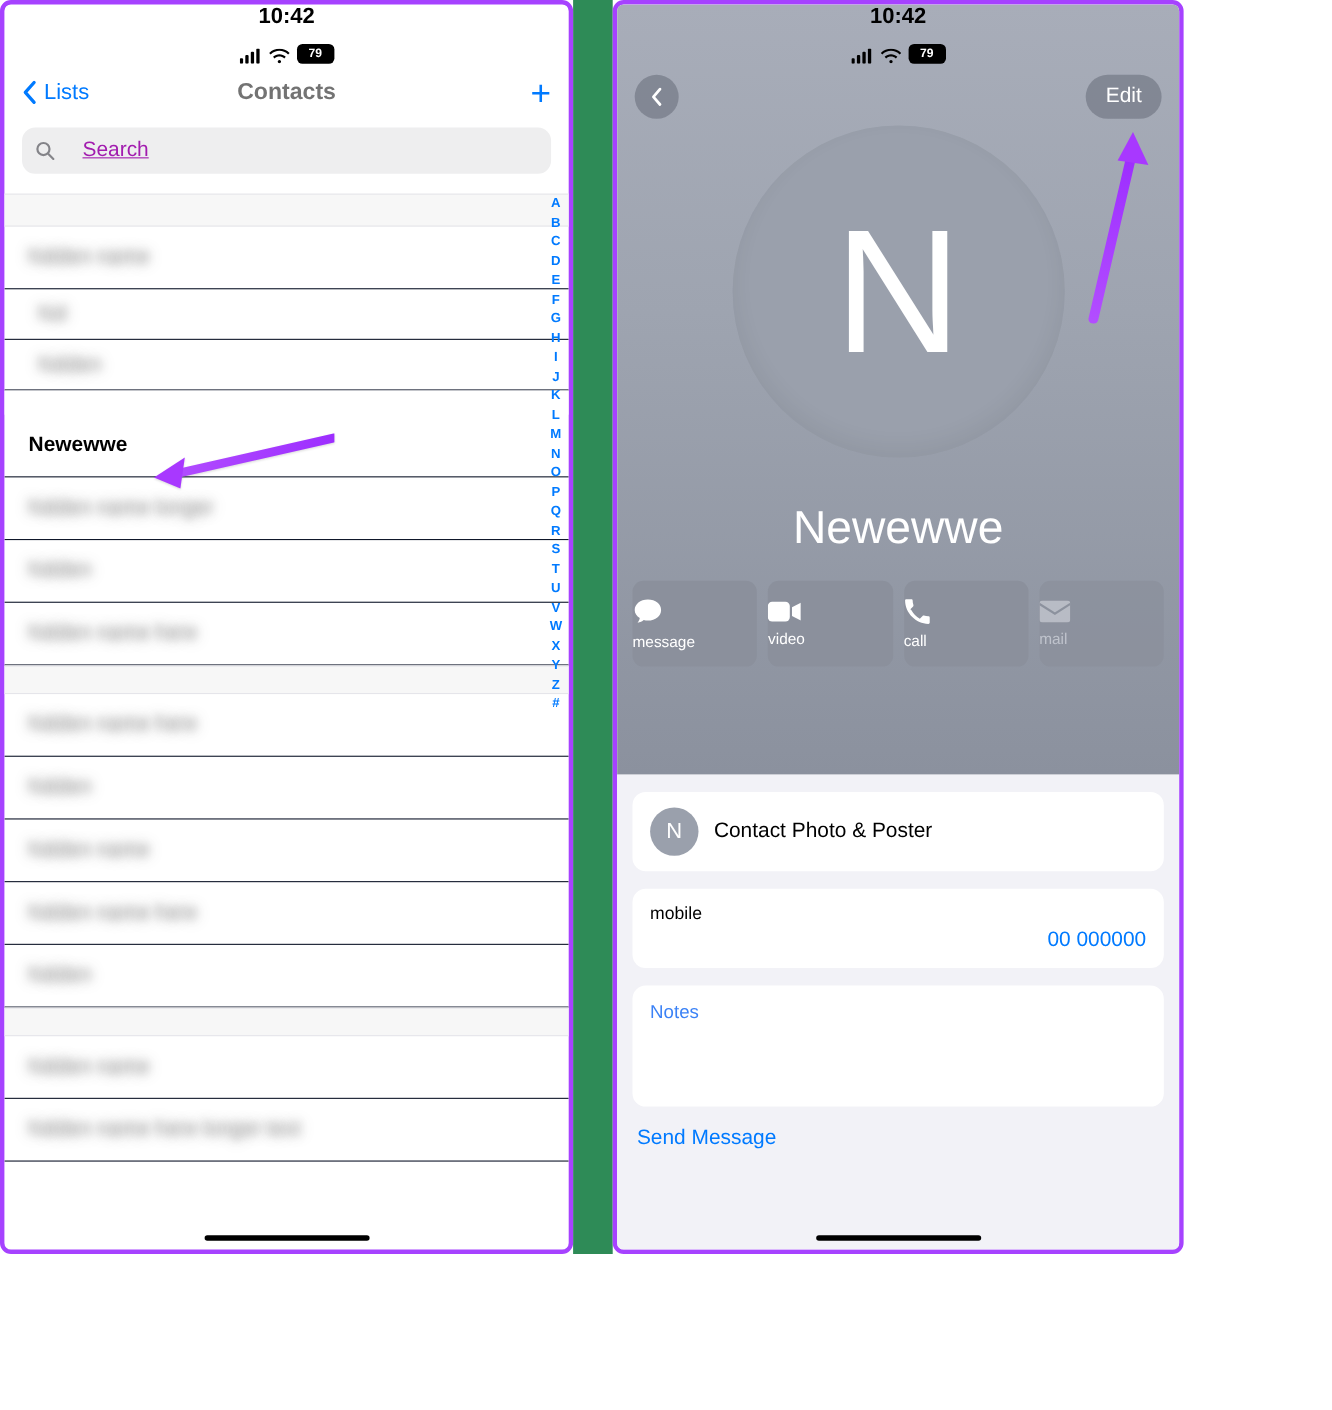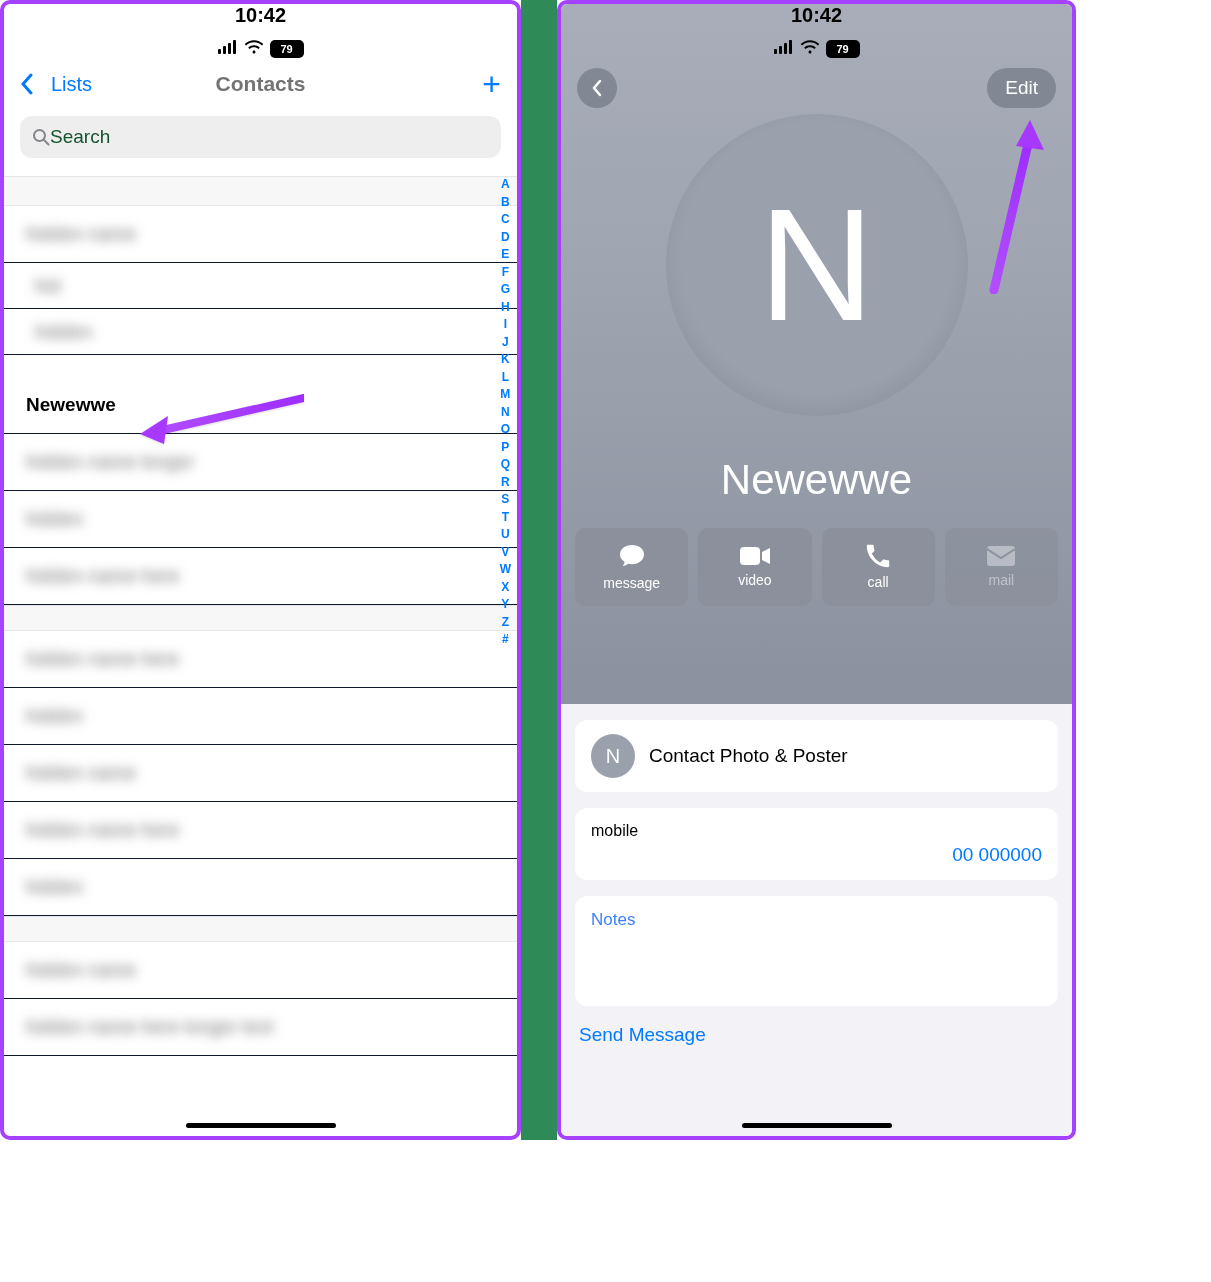--- a/index.html
+++ b/index.html
@@ -22,43 +22,43 @@
     width: 36px;
     height: 1140px;
     background: linear-gradient(to right, #1b6b3c 0%, #2e8b57 50%, #1b6b3c 100%);
     background: #2e8b57;
   }
   
   .status {
     display:flex; justify-content:space-between; align-items:center;
     height:54px; padding:0 28px; font-weight:600; font-size:20px;flex-direction:column;
   }
-  .status .right { display:flex; align-items:flex-start; gap:6px; }
+  .status .right { display:flex; align-items:flex-end; gap:6px; }
   .battery-box {
     display:inline-flex; align-items:center; justify-content:center;
     width:34px; height:18px; border-radius:5px; background:#000; color:#fff;
     font-size:11px; font-weight:700;
   }
   .signal-icon svg, .wifi-icon svg { display:block; }
 
   
   .navbar {
     display:flex; align-items:center; justify-content:space-between;
     height:52px; padding:0 16px;
   }
-  .back-lists { display:flex; align-items:center; color:#007aff; font-size:20px; gap:17px; }
+  .back-lists { display:flex; align-items:center; color:#007aff; font-size:20px; gap:6px; }
   .back-lists svg { stroke:#007aff; }
   .nav-title { font-size:21px; font-weight:700; color:#737373; position:absolute; left:50%; transform:translateX(-50%); }
   .add-btn { color:#007aff; font-size:32px; font-weight:300; line-height:1; }
 
   .search {
     margin:6px 16px 0 16px;
     background:#eeeeef; border-radius:12px;
-    display:flex; align-items:center; gap:0;
-    padding:10px 12px; color:#14532d;
+    display:flex; align-items:center; gap:25px;
+    padding:10px 12px; color:#a21caf;text-decoration:underline;
   }
   .search svg { stroke:#848489; fill:#848489; }
   .search span { font-size:19px; }
 
   .list-area { position:relative; margin-top:18px; }
   .row {
     height:57px; border-bottom:1px solid #0f172a;
     display:flex; align-items:center; padding:0 22px;
     font-size:19px; color:#000;
   }
@@ -117,21 +117,21 @@
     box-shadow: inset 0 -8px 20px rgba(0,0,0,.06);
   }
   .contact-name {
     margin-top:40px; color:#fff; font-size:42px; font-weight:400;
   }
   .action-row {
     margin-top:24px; display:flex; gap:10px; padding:0 14px; width:100%;
   }
   .action {
     flex:1; background:#8b909c; border-radius:10px;
-    display:flex; flex-direction:column; align-items:center; justify-content:center;
+    display:flex; flex-direction:column; justify-content:center;
     gap:6px; height:78px; color:#fff; font-size:14px;
   }
   .action.disabled { opacity:.75; }
   .action svg { fill:#fff; }
   .action .label { font-size:14px; }
 
   .body-right { background:#f2f2f7; padding:16px 14px; display:flex; flex-direction:column; gap:16px; height:432px; }
   .card {
     background:#fff; border-radius:12px; padding:14px 16px;
   }

